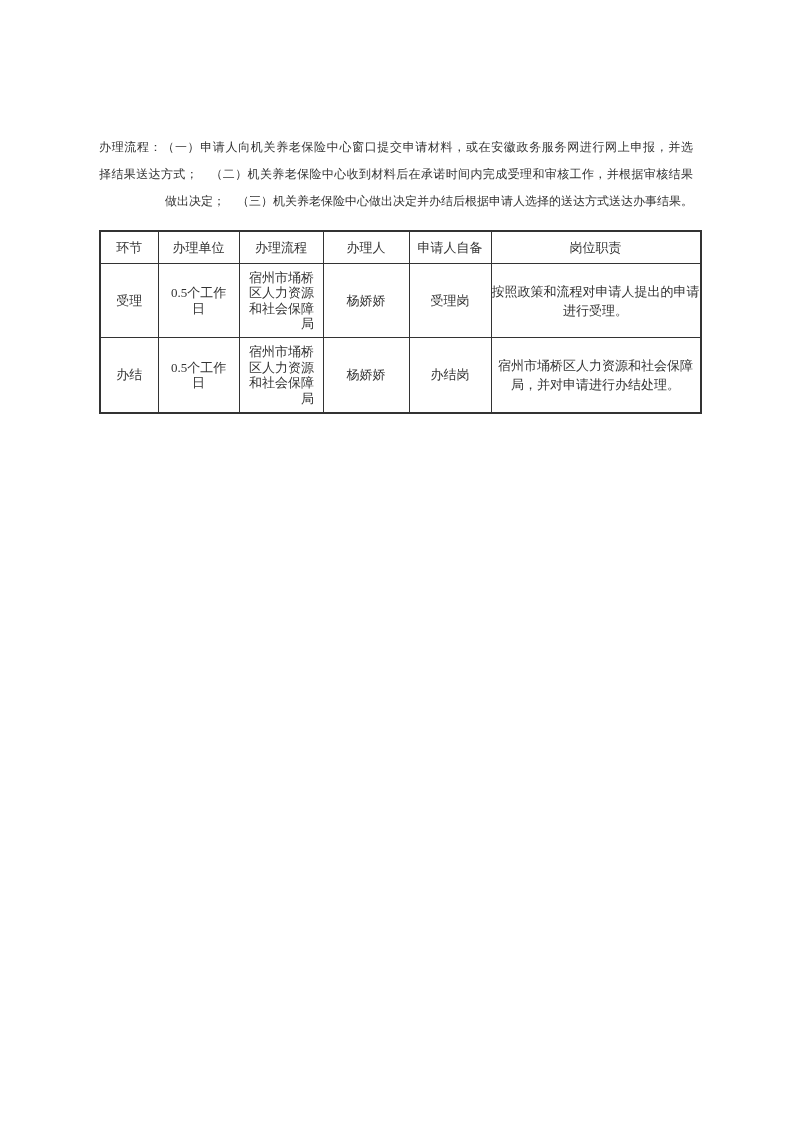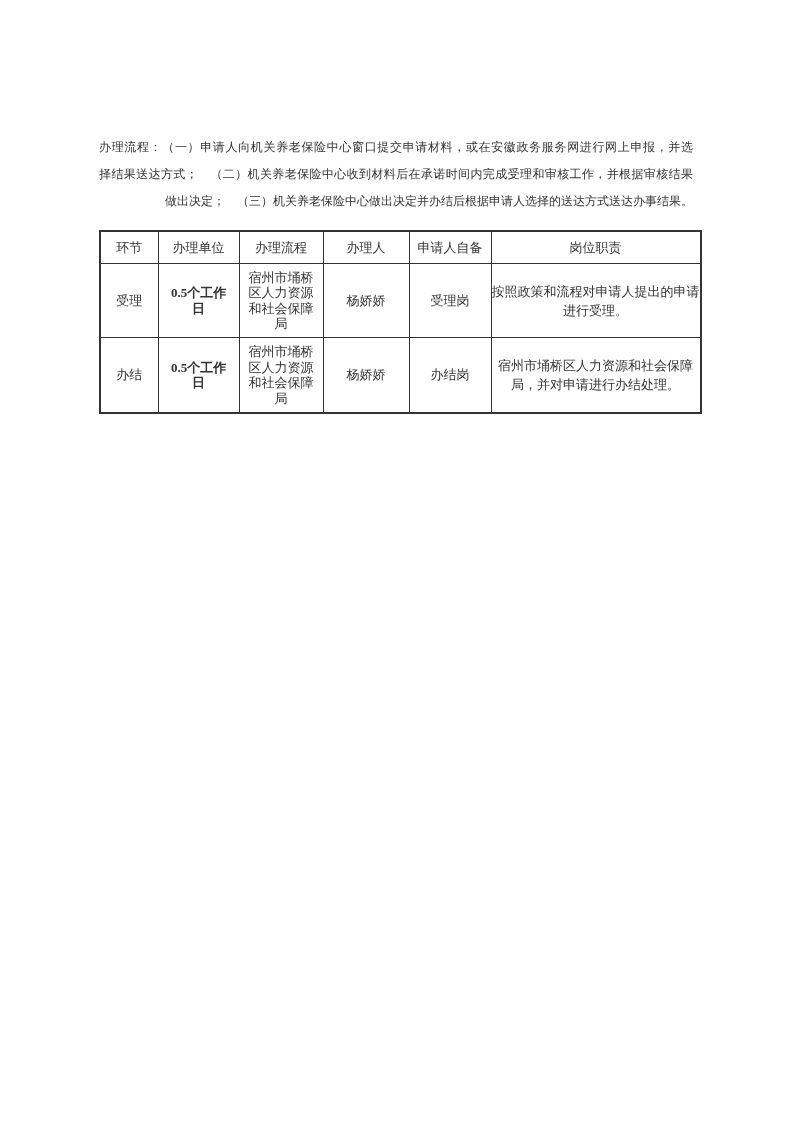--- a/index.html
+++ b/index.html
@@ -30,22 +30,22 @@
   #materials-table{left:99px;top:43px;border-top:none;}
   #materials-table td{border-top:none;height:62px;}
   
   #steps-table{left:99px;top:230px;}
   #steps-table tr.hdr td{height:31px;text-align:center;}
   #steps-table tr.r1 td{height:73px;}
   #steps-table tr.r2 td{height:74px;}
   
   .cellw{margin:0 auto;line-height:15.5px;}
   .w80{width:80px;}
-  .w62{width:62px;font-weight:bold;}
-  .w66{width:66px;}
+  .w62{width:62px;}
+  .w66{width:66px;text-align:right;}
   .w196{width:208px;line-height:19px;}
   
   #process{
     position:absolute;left:99px;top:134px;width:594px;
     font-size:12px;line-height:27px;
   }
   .pline{white-space:normal;}
   .just{text-align:justify;text-align-last:justify;}
   .last{text-align:right;}
 </style>

